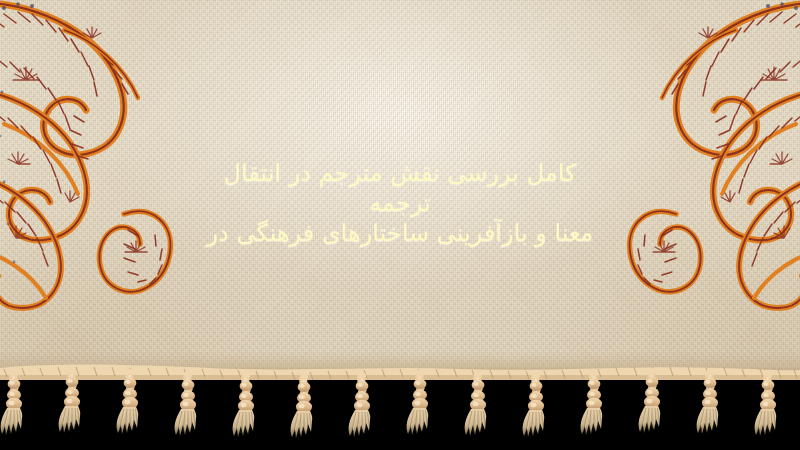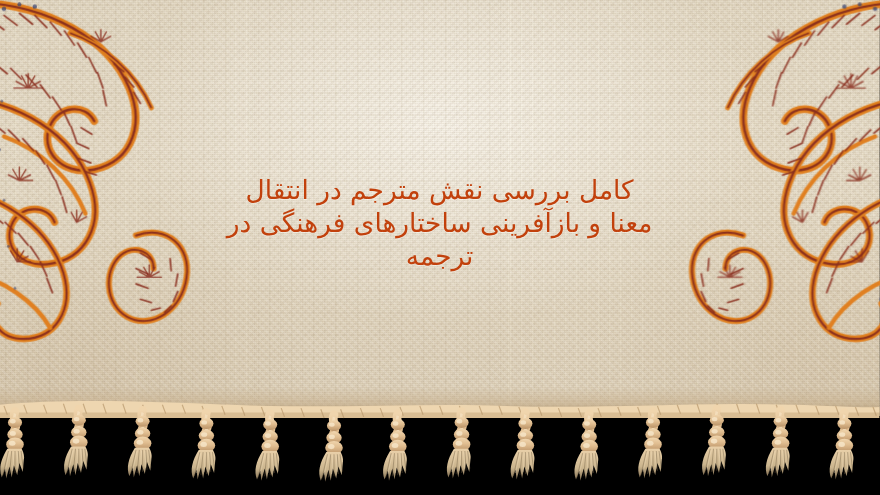--- a/index.html
+++ b/index.html
@@ -45,21 +45,21 @@
   .orn.left{left:-26px;}
   .orn.right{right:-26px;transform:scaleX(-1);}
   .orn svg{width:100%;height:100%;display:block;}
 
   
   .title-box{
     position:absolute;left:150px;top:158px;width:500px;
     text-align:center;direction:rtl;
   }
   .title-line{
-    font-size:24px;line-height:30px;color:#c2410c;
+    font-size:24px;line-height:30px;color:#fef9c3;
     letter-spacing:0;white-space:nowrap;
     text-shadow:0 1px 0 rgba(255,255,255,.35);
   }
 
   
   .fringe-zone{position:absolute;left:0;top:358px;width:800px;height:92px;}
   .fringe-zone svg{width:100%;height:100%;display:block;}
   .blackfill{position:absolute;left:0;top:372px;width:800px;height:78px;background:#000;z-index:-1;}
 </style>
 </head>
@@ -240,22 +240,22 @@
           <circle cx="30" cy="12" r="2"></circle>
             <circle cx="44" cy="8" r="1.8"></circle>
             <circle cx="58" cy="10" r="2"></circle>
         </g>
       </g>
     </svg>
   </div>
 
   <div class="title-box">
     <div class="title-line">کامل بررسی نقش مترجم در انتقال</div>
+    <div class="title-line">ترجمه</div>
     <div class="title-line">معنا و بازآفرینی ساختارهای فرهنگی در</div>
-    <div class="title-line">ترجمه</div>
   </div>
 
   <div class="fringe-zone">
     <svg viewBox="0 0 800 92" xmlns="http://www.w3.org/2000/svg" preserveAspectRatio="none">
       <defs>
         <linearGradient id="cord" x1="0" y1="0" x2="0" y2="1">
           <stop offset="0%" stop-color="#f0d5ad"></stop>
           <stop offset="45%" stop-color="#e0bd90"></stop>
           <stop offset="100%" stop-color="#bb9468"></stop>
         </linearGradient>

